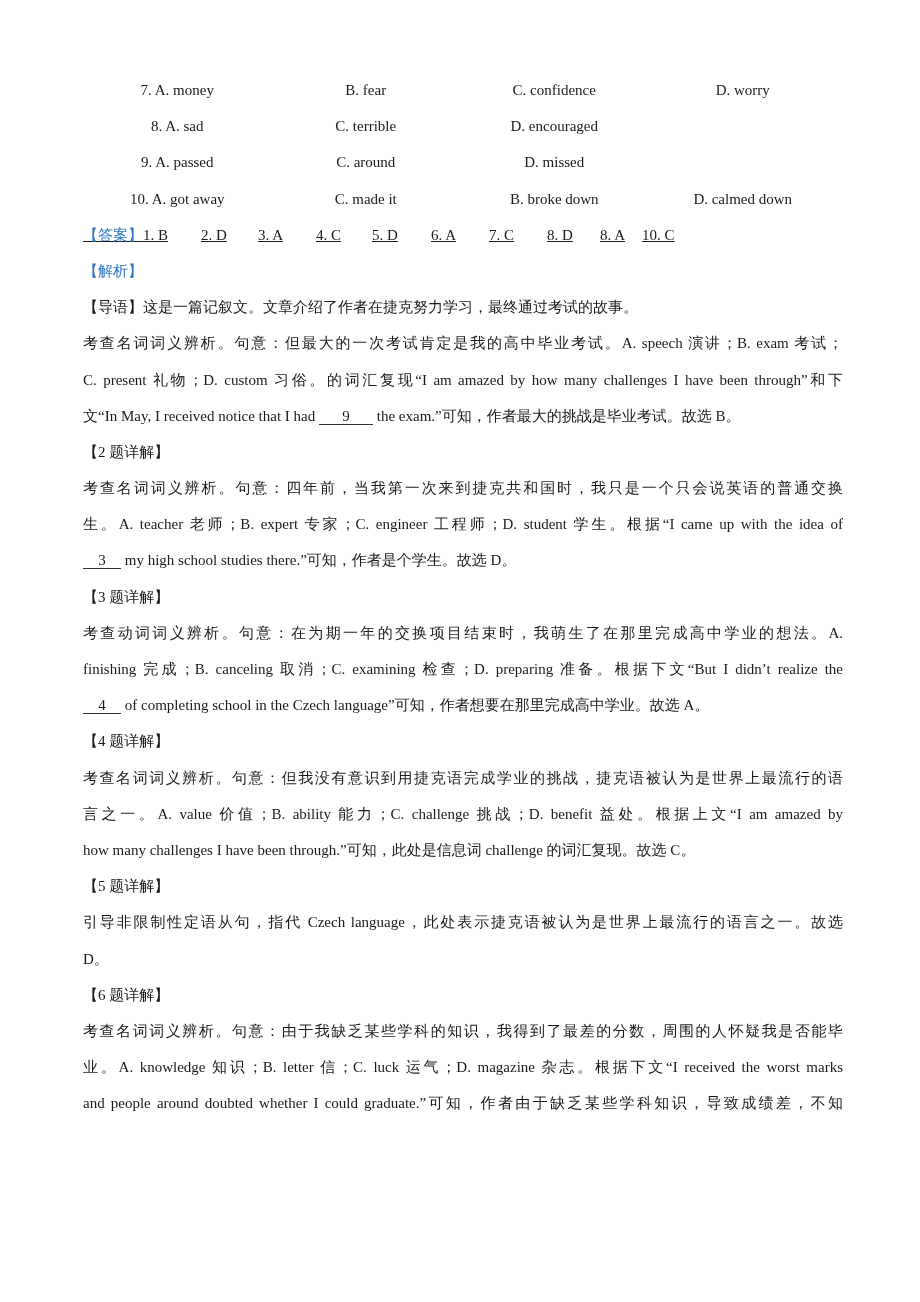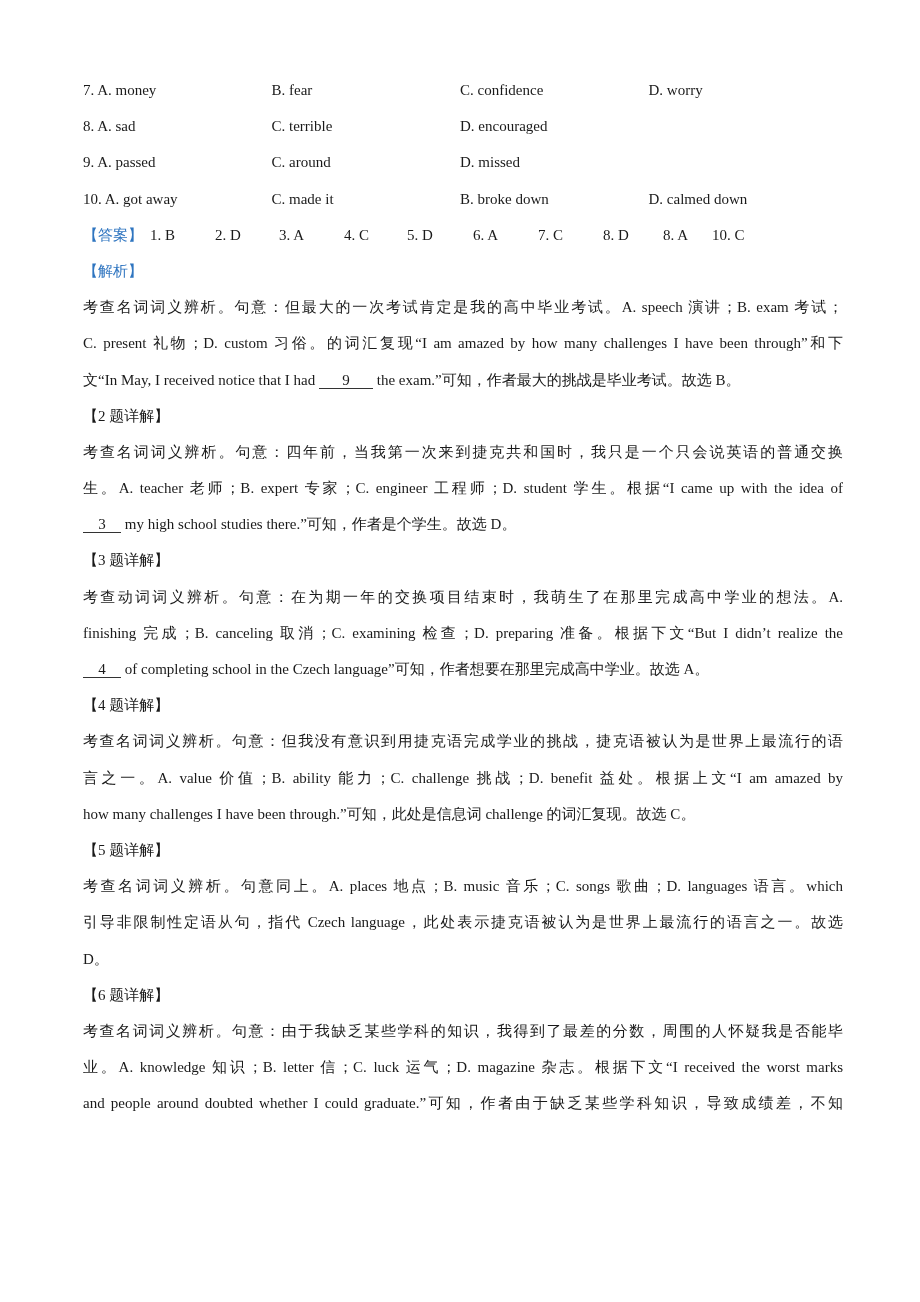--- a/index.html
+++ b/index.html
@@ -27,27 +27,28 @@
       line-height: 36.2px;
       white-space: nowrap;
       overflow: visible;
     }
     .options-row {
       display: flex;
     }
     .options-row .opt {
       width: 188.5px;
       flex: none;
+      text-align: center;
     }
     .answer-row {
       display: flex;
+      text-decoration: underline;
     }
     .answer-row .ans {
       flex: none;
-      margin-left: 7px;
     }
     .tag-blue {
       color: #2f75c0;
     }
     .blank {
       display: inline-block;
       text-align: center;
       border-bottom: 1px solid #333;
       line-height: 15px;
       padding: 0 1px;
@@ -95,20 +96,23 @@
     <span class="ans" style="width:59px">5. D</span>
     <span class="ans" style="width:58px">6. A</span>
     <span class="ans" style="width:58px">7. C</span>
     <span class="ans" style="width:53px">8. D</span>
     <span class="ans" style="width:42px">8. A</span>
     <span class="ans">10. C</span>
   </div>
 
   <div class="line tag-blue">【解析】</div>
 
+  <div class="line">
+    <span>【导语】</span><span>这是一篇记叙文。文章介绍了作者在捷克努力学习，最终通过考试的故事。</span>
+  </div>
 
   <div class="line justify">考查名词词义辨析。句意：但最大的一次考试肯定是我的高中毕业考试。A. speech 演讲；B. exam 考试；</div>
   <div class="line justify">C. present 礼物；D. custom 习俗。的词汇复现“I am amazed by how many challenges I have been through”和下</div>
   <div class="line">
     <span>文“In May, I received notice that I had </span><span class="blank" style="width:52px">9</span><span> the exam.”可知，作者最大的挑战是毕业考试。故选 B。</span>
   </div>
 
   <div class="line">【2 题详解】</div>
   <div class="line justify">考查名词词义辨析。句意：四年前，当我第一次来到捷克共和国时，我只是一个只会说英语的普通交换</div>
   <div class="line justify">生。A. teacher 老师；B. expert 专家；C. engineer 工程师；D. student 学生。根据“I came up with the idea of</div>
@@ -122,21 +126,20 @@
   <div class="line">
     <span class="blank" style="width:36px">4</span><span> of completing school in the Czech language”可知，作者想要在那里完成高中学业。故选 A。</span>
   </div>
 
   <div class="line">【4 题详解】</div>
   <div class="line justify">考查名词词义辨析。句意：但我没有意识到用捷克语完成学业的挑战，捷克语被认为是世界上最流行的语</div>
   <div class="line justify">言之一。A. value 价值；B. ability 能力；C. challenge 挑战；D. benefit 益处。根据上文“I am amazed by</div>
   <div class="line">how many challenges I have been through.”可知，此处是信息词 challenge 的词汇复现。故选 C。</div>
 
   <div class="line">【5 题详解】</div>
-  <div class="line justify">考查名词词义辨析。句意同上。A. places 地点；B. music 音乐；C. songs 歌曲；D. languages 语言。which</div>
   <div class="line justify">引导非限制性定语从句，指代 Czech language，此处表示捷克语被认为是世界上最流行的语言之一。故选</div>
   <div class="line">D。</div>
 
   <div class="line">【6 题详解】</div>
   <div class="line justify">考查名词词义辨析。句意：由于我缺乏某些学科的知识，我得到了最差的分数，周围的人怀疑我是否能毕</div>
   <div class="line justify">业。A. knowledge 知识；B. letter 信；C. luck 运气；D. magazine 杂志。根据下文“I received the worst marks</div>
   <div class="line justify">and people around doubted whether I could graduate.”可知，作者由于缺乏某些学科知识，导致成绩差，不知</div>
 
 </div>
 

